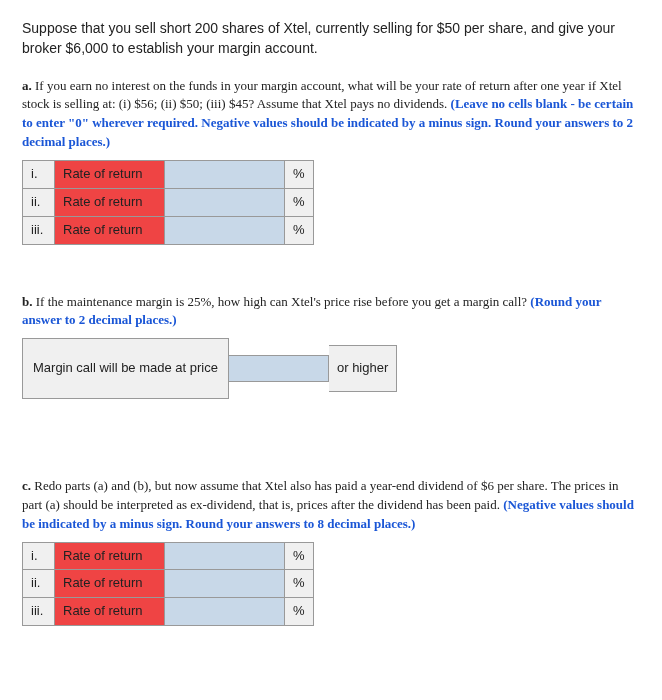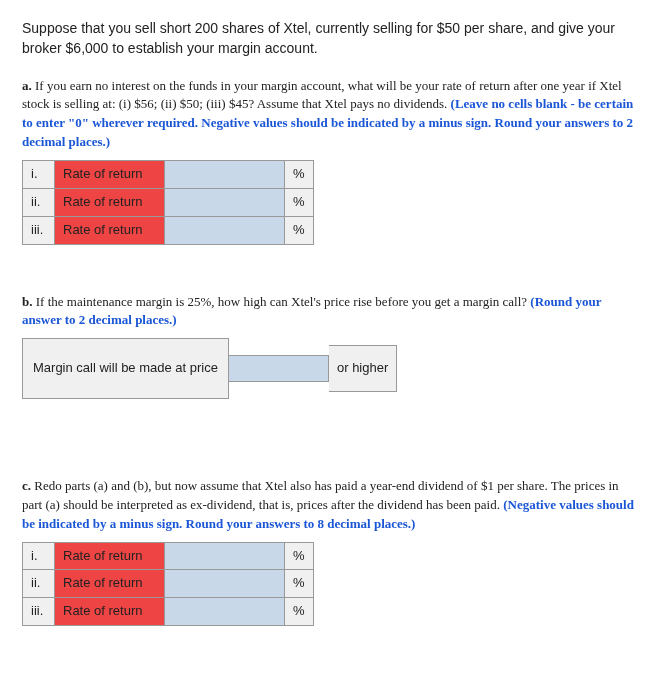--- a/index.html
+++ b/index.html
@@ -141,21 +141,21 @@
     <input class="margin-call-input" type="text" value="" style="">
     <div class="margin-call-suffix">or higher</div>
   </div>
 </div>
 
 <div class="spacer"></div>
 <div class="spacer"></div>
 
 <div class="section">
   <div class="section-label">
-    <span class="bold">c. </span><span>Redo parts (a) and (b), but now assume that Xtel also has paid a year-end dividend of $1 per share. The prices in part (a) should be interpreted as ex-dividend, that is, prices after the dividend has been paid. </span><span class="blue-bold">(Negative values should be indicated by a minus sign. Round your answers to 8 decimal places.)</span>
+    <span class="bold">c. </span><span>Redo parts (a) and (b), but now assume that Xtel also has paid a year-end dividend of $6 per share. The prices in part (a) should be interpreted as ex-dividend, that is, prices after the dividend has been paid. </span><span class="blue-bold">(Negative values should be indicated by a minus sign. Round your answers to 8 decimal places.)</span>
   </div>
   <table>
     <tbody id="section-c-tbody">
     <tr>
     <td class="roman-cell">i.</td>
     <td class="label-cell">Rate of return</td>
     <td class="input-cell"><input type="text" style="width: 100%; border: none; background: transparent; padding: 4px 6px; font-size: 13px; outline: none;"></td>
     <td class="pct-cell">%</td>
   </tr>
         <tr>

